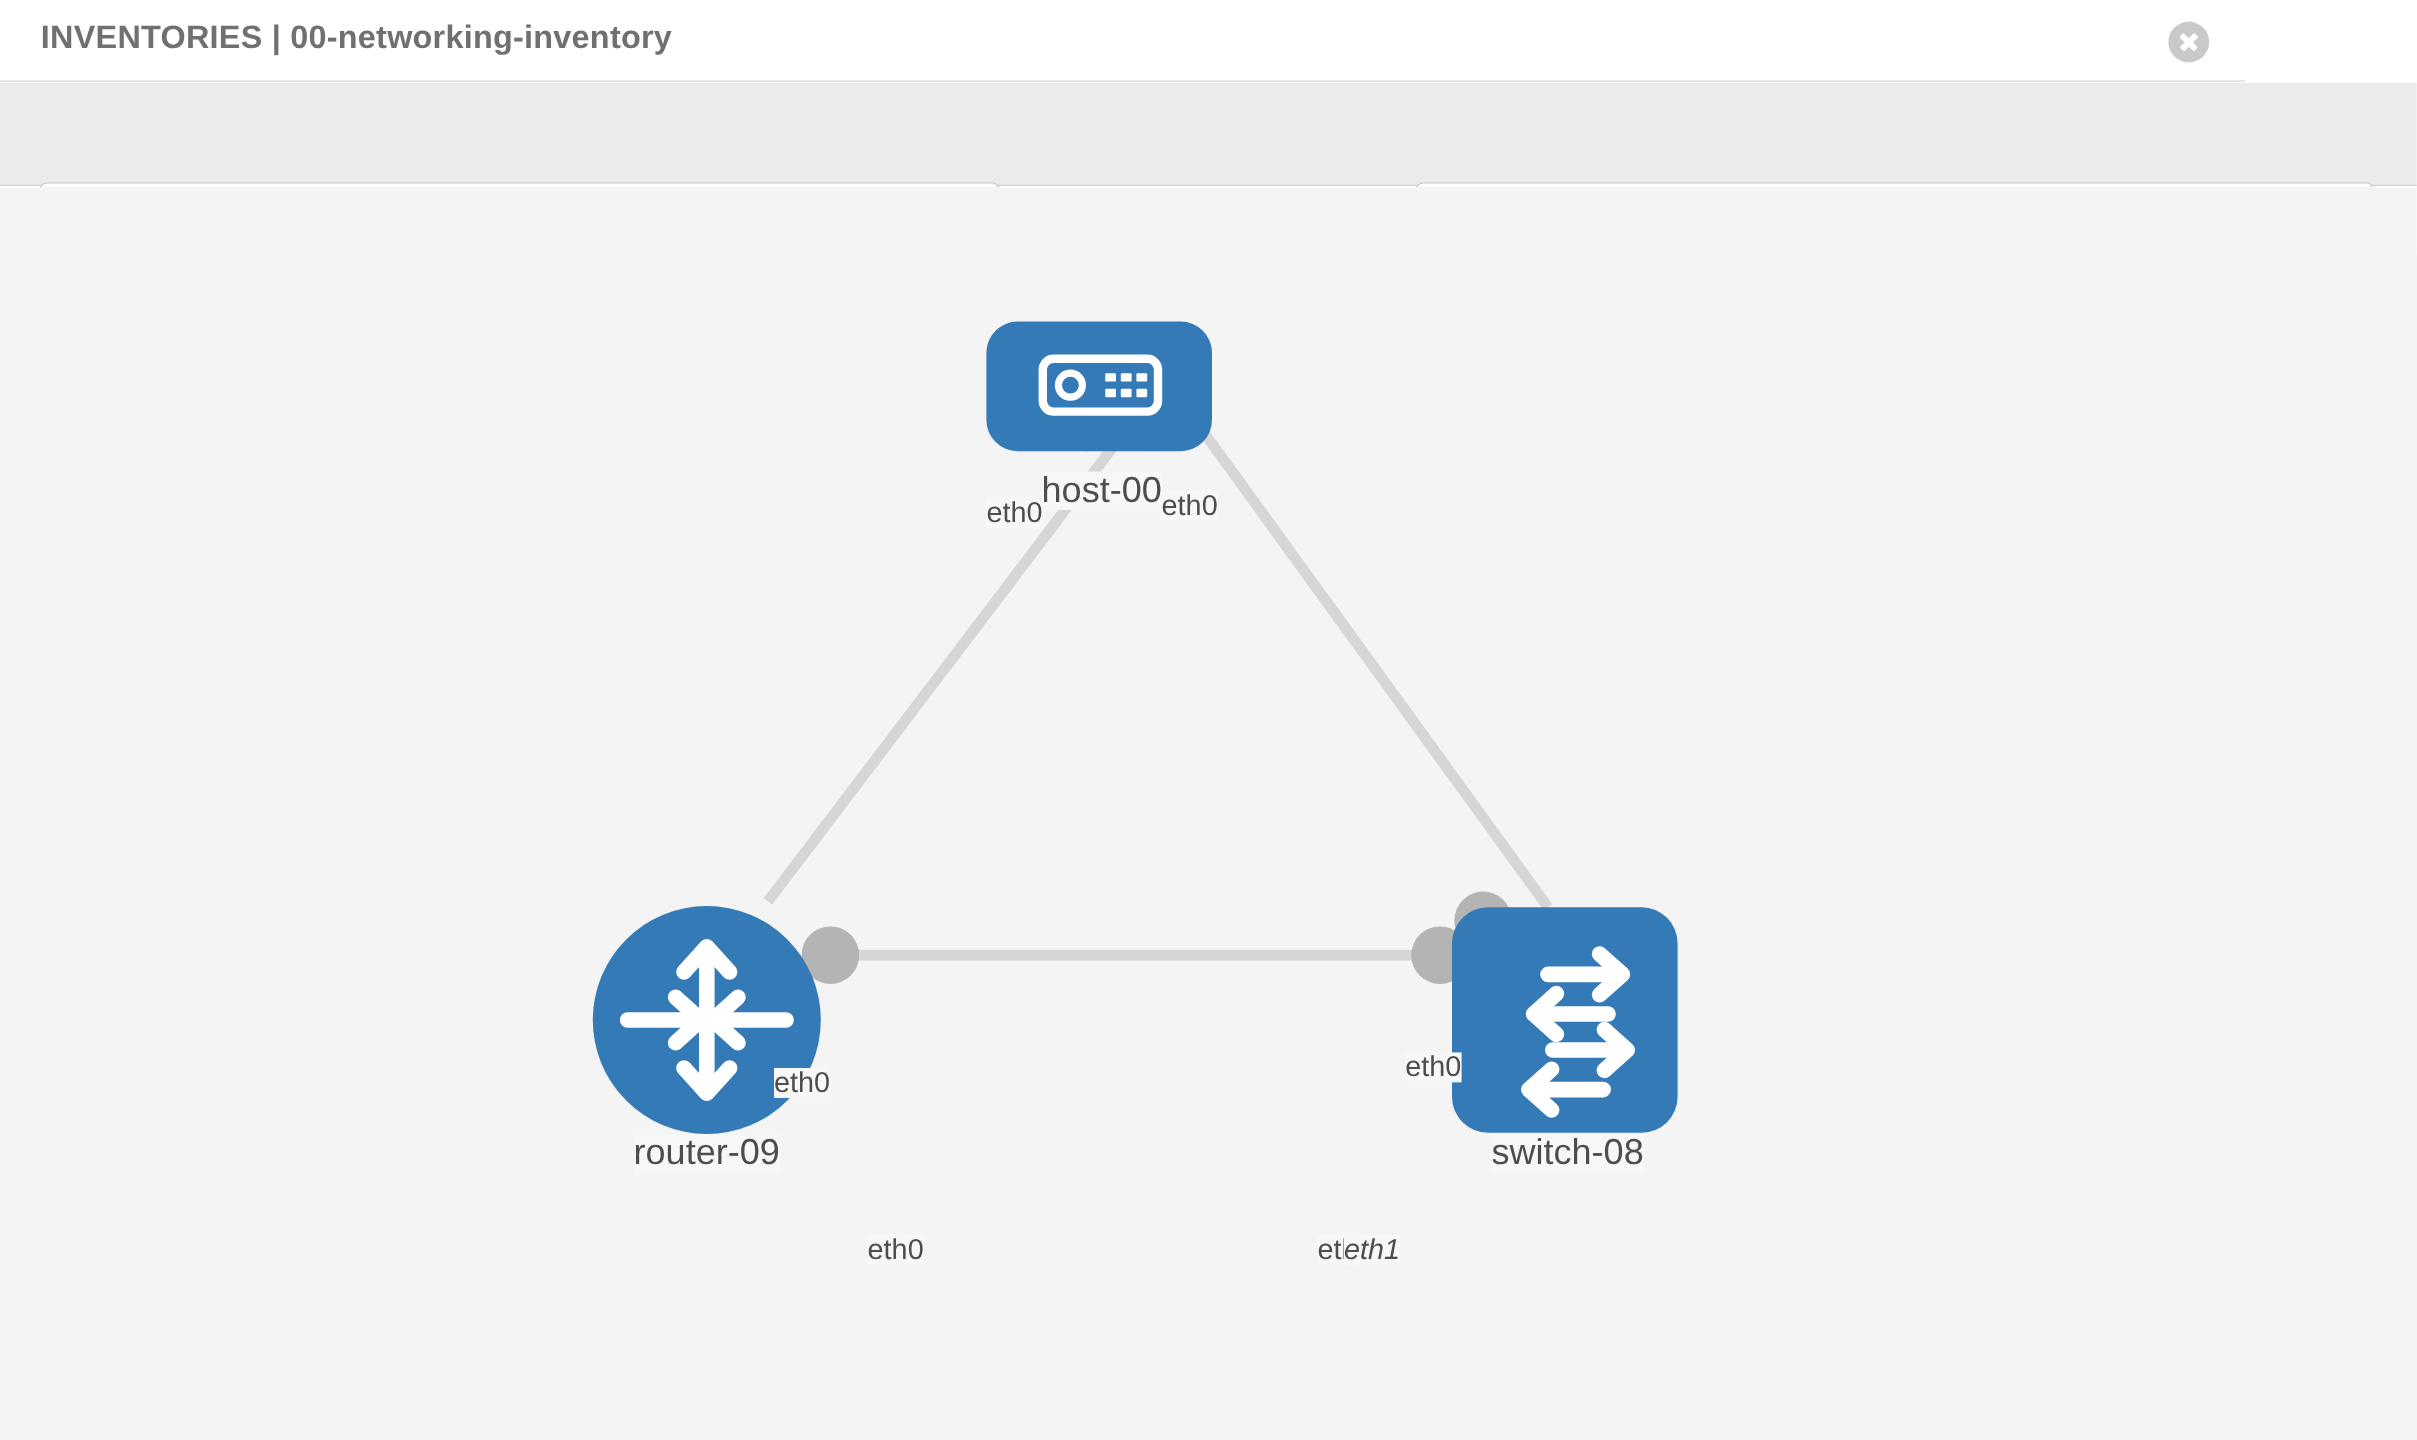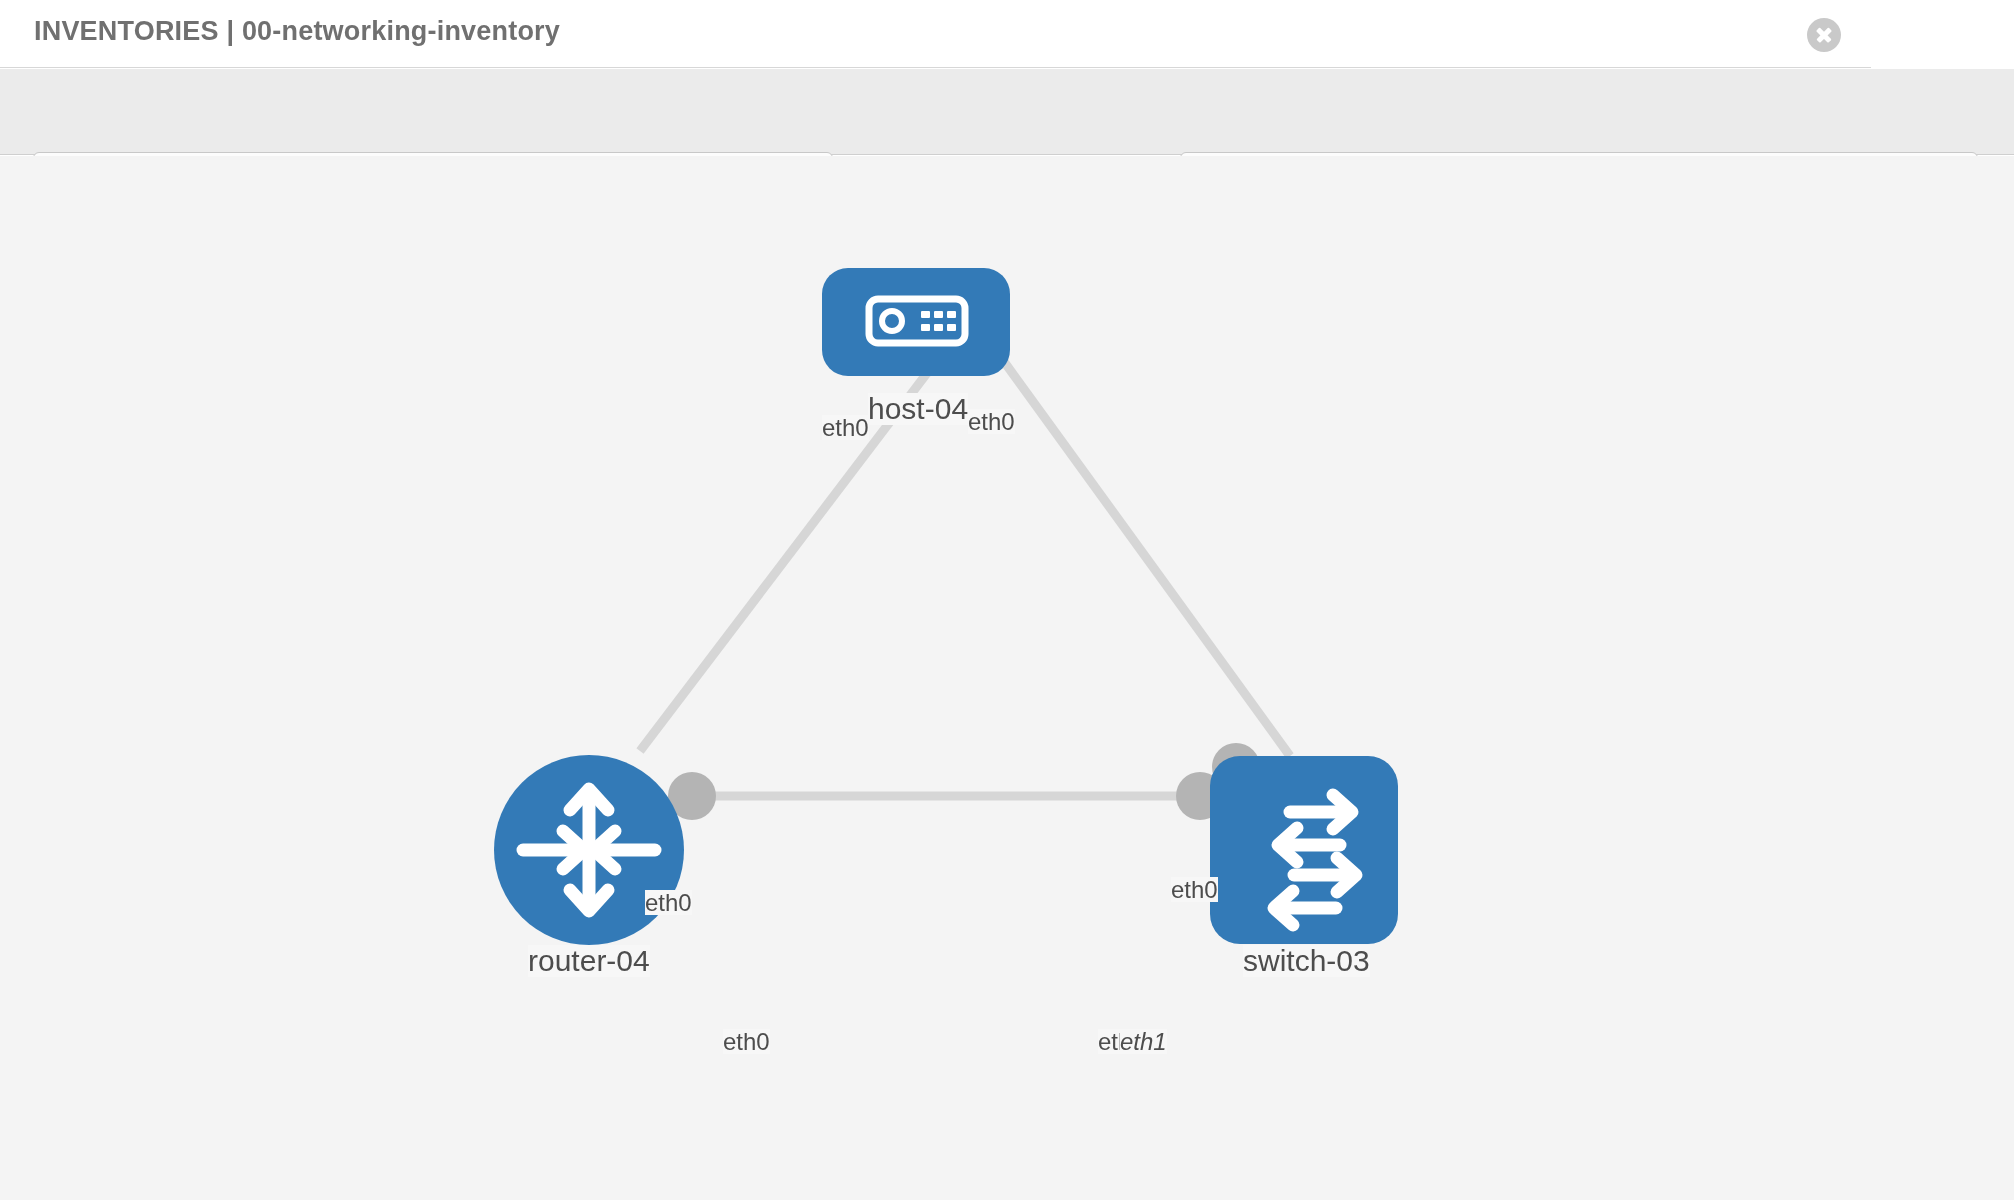--- a/index.html
+++ b/index.html
@@ -240,23 +240,23 @@
 
           <path d="M1294 719 L1354 719"></path>
           <path d="M1337 702 L1356 719 L1337 736"></path>
 
           <path d="M1336 752 L1276 752"></path>
           <path d="M1293 735 L1274 752 L1293 769"></path>
         </g>
       </g>
     </svg>
 
-    <div class="nlabel node-name" style="left:868px; top:237px;">host-04</div>
-    <div class="nlabel node-name" style="left:528px; top:789px;">router-04</div>
-    <div class="nlabel node-name" style="left:1243px; top:789px;">switch-03</div>
+    <div class="nlabel node-name" style="left:868px; top:237px;">host-00</div>
+    <div class="nlabel node-name" style="left:528px; top:789px;">router-09</div>
+    <div class="nlabel node-name" style="left:1243px; top:789px;">switch-08</div>
 
     <div class="nlabel port" style="left:822px; top:259px;">eth0</div>
     <div class="nlabel port" style="left:968px; top:253px;">eth0</div>
     <div class="nlabel port" style="left:645px; top:734px;">eth0</div>
     <div class="nlabel port" style="left:1171px; top:721px;">eth0</div>
     <div class="nlabel port" style="left:723px; top:873px;">eth0</div>
     <div class="nlabel port" style="left:1098px; top:873px;">eth</div>
     <div class="nlabel port" style="left:1120px; top:873px;font-style:italic;">eth1</div>
 
   </div>

